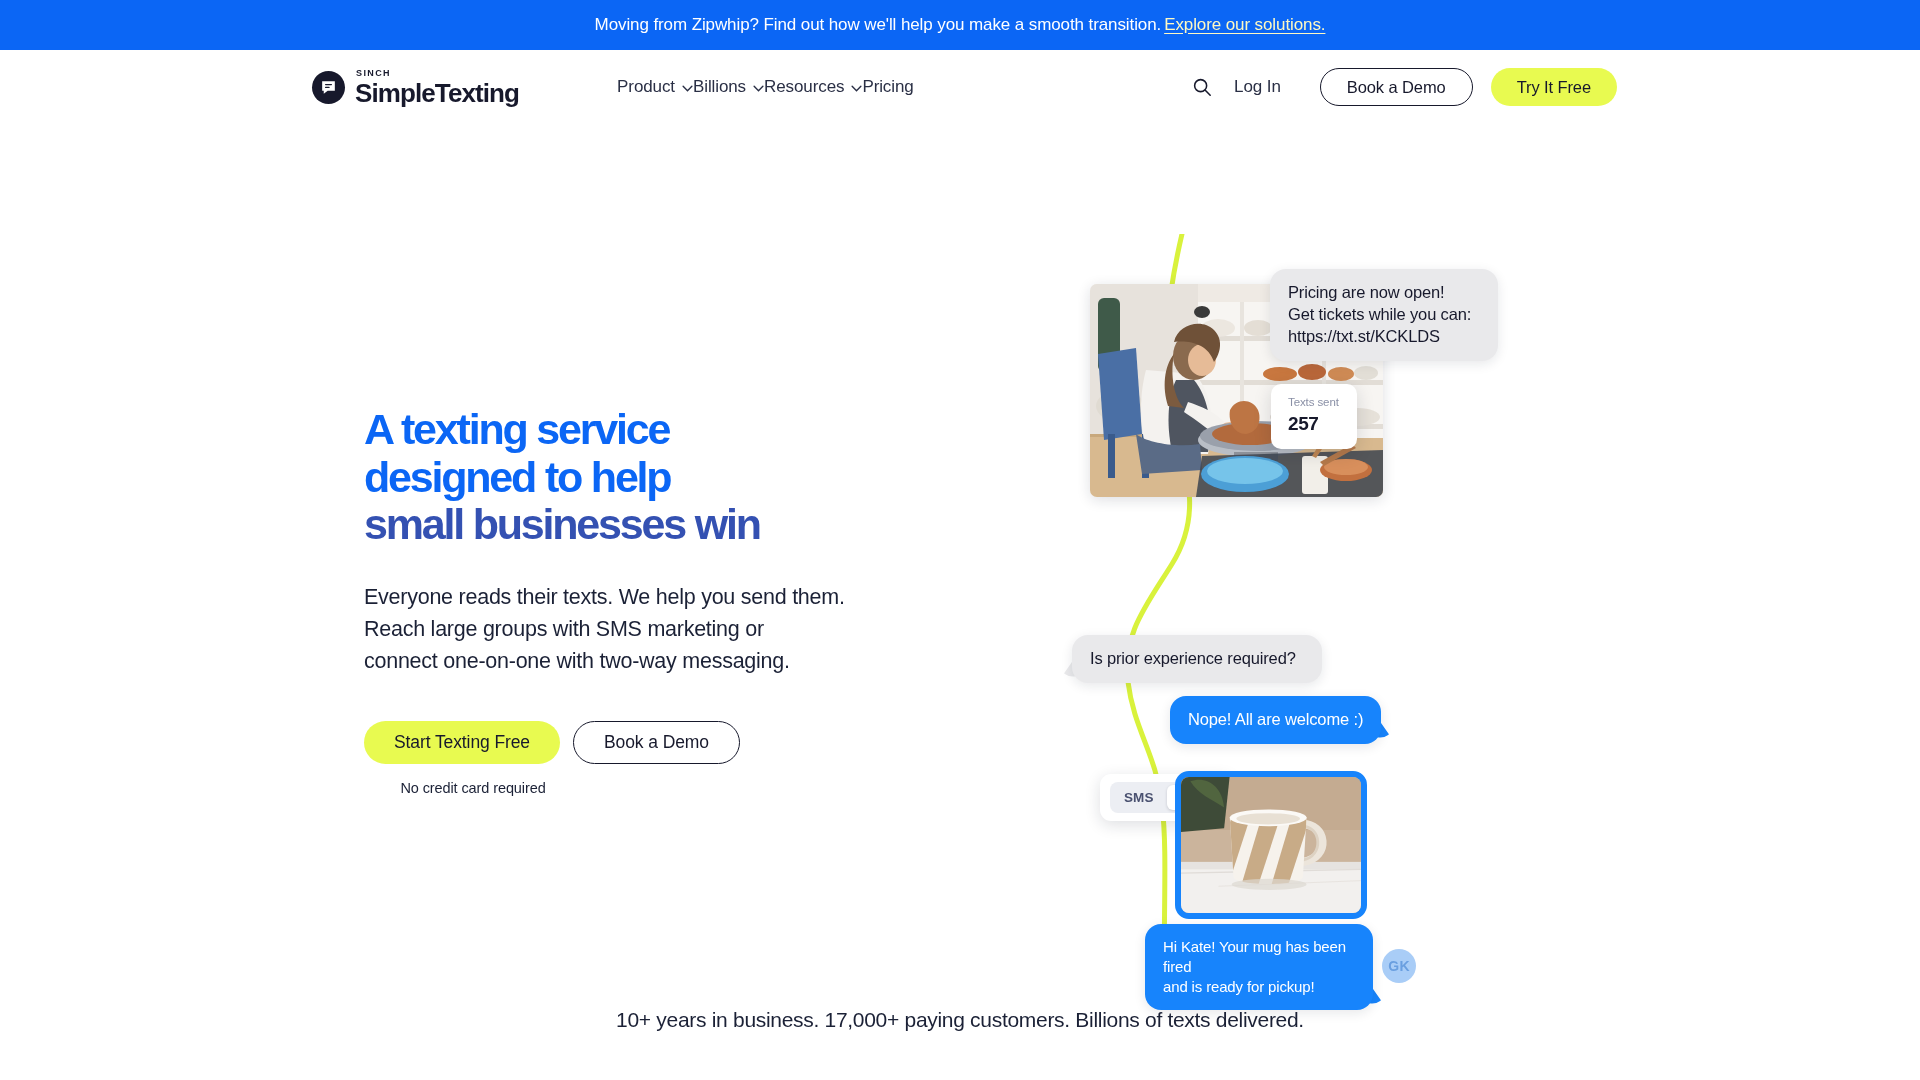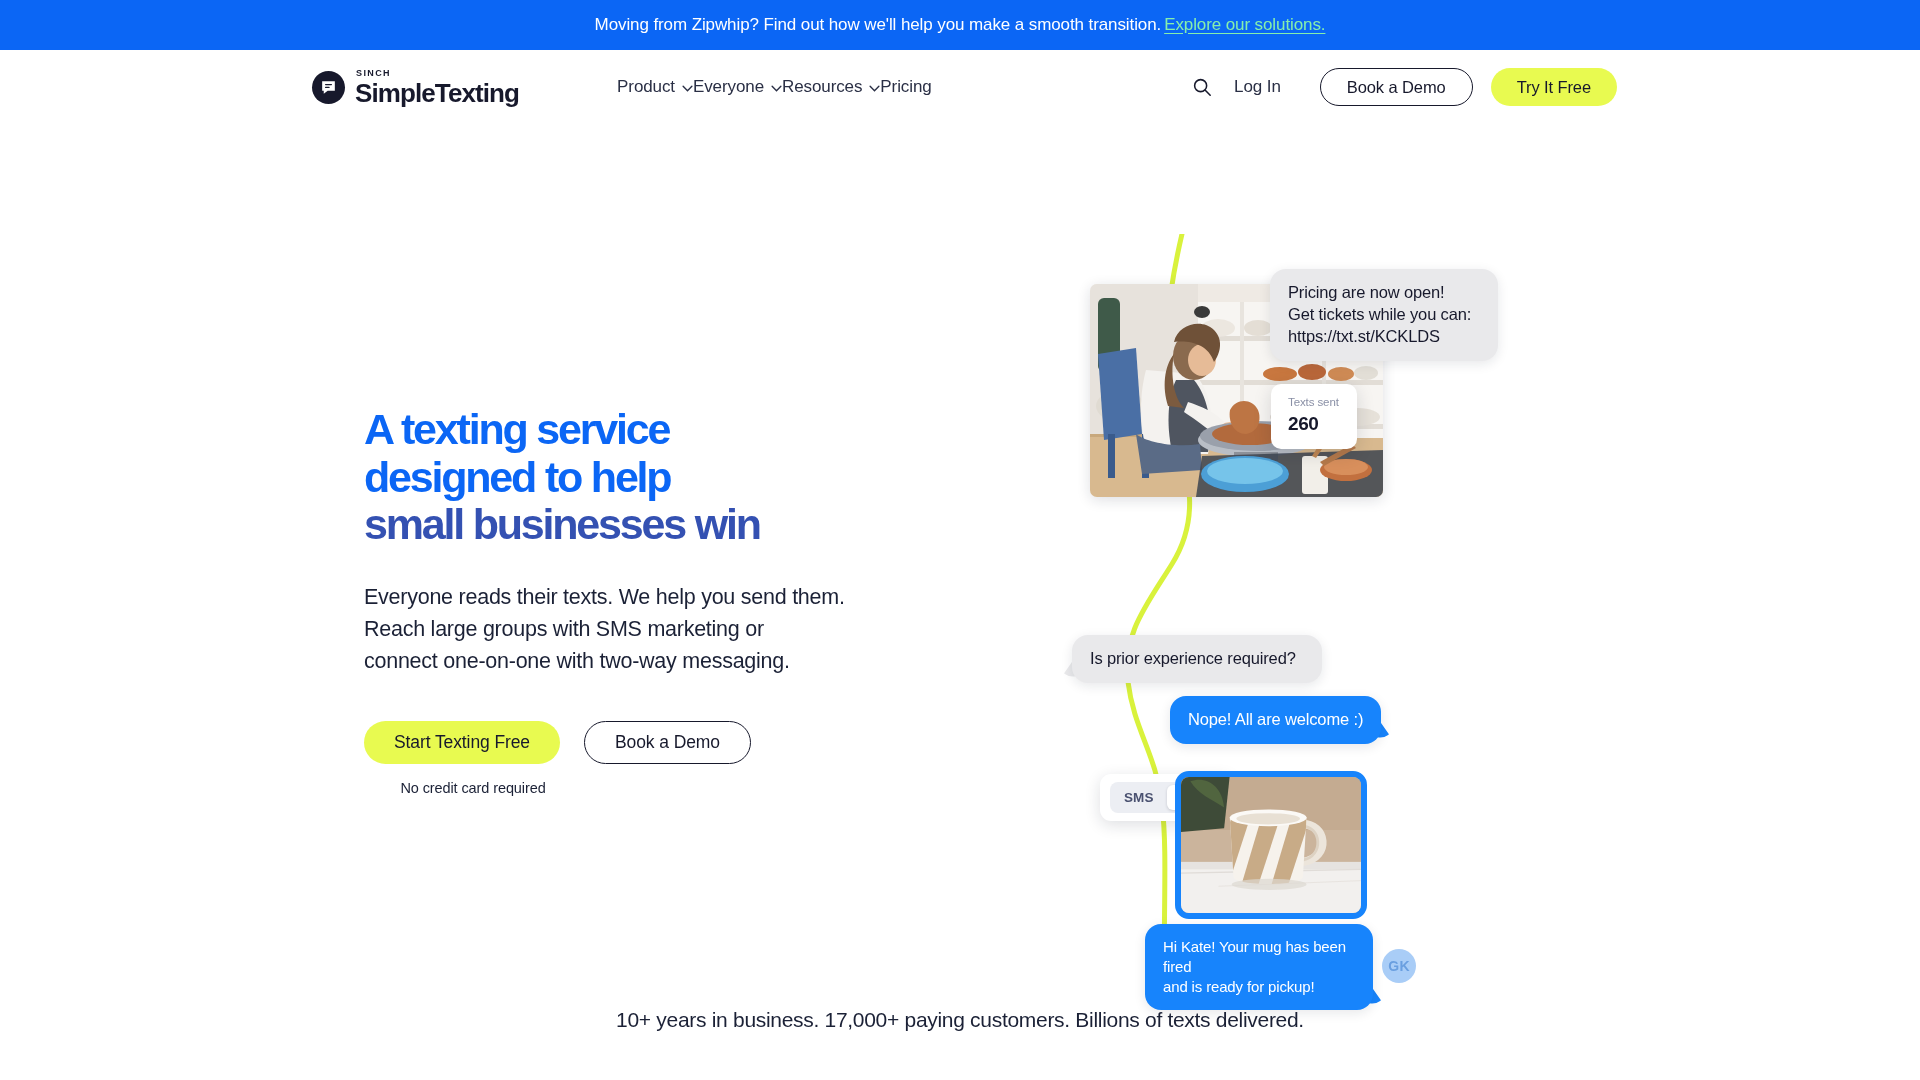--- a/index.html
+++ b/index.html
@@ -17,21 +17,21 @@
     height:50px;
     background:#0b66f5;
     display:flex;
     align-items:center;
     justify-content:center;
     color:#ffffff;
     font-size:17px;
     letter-spacing:-0.1px;
   }
   .banner a {
-    color:#86efac;
+    color:#fef9c3;
     text-decoration:underline;
     text-underline-offset:3px;
     margin-left:3px;
   }
 
   
   .header {
     height:74px;
     display:flex;
     align-items:center;
@@ -94,21 +94,21 @@
   .headline {
     font-size:43px; font-weight:bold; line-height:1.105;
     letter-spacing:-2.2px;
   }
   .hl-1 { color:#0b66f5; }
   .hl-2 { color:#3451b2; }
   .subhead {
     margin-top:32px; font-size:21.5px; line-height:1.49;
     color:#1b2136; letter-spacing:-0.25px;
   }
-  .cta-row { margin-top:44px; display:flex; align-items:flex-end; gap:24px; }
+  .cta-row { margin-top:44px; display:flex; align-items:flex-end; gap:13px; }
   .btn-cta-lime {
     height:43px; padding:0 30px; font-size:17.5px;
     background:#e8fa50; color:#17192c; border:none;
   }
   .btn-cta-outline {
     height:43px; padding:0 30px; font-size:17.5px;
     border:1.6px solid #17192c; background:#fff; color:#17192c;
   }
   .no-cc {
     margin-top:16px; font-size:14.5px; color:#1b2136;
@@ -244,21 +244,21 @@
   <div class="nav">
     <div class="nav-item">
       <span>Product</span>
       <span class="chev">
         <svg width="11" height="7" viewBox="0 0 12 8">
             <path d="M1 1.5L6 6.5L11 1.5" stroke="#2a2f45" stroke-width="1.6" fill="none" stroke-linecap="round"></path>
           </svg>
       </span>
     </div>
     <div class="nav-item">
-      <span>Everyone</span>
+      <span>Billions</span>
       <span class="chev">
         <svg width="11" height="7" viewBox="0 0 12 8">
             <path d="M1 1.5L6 6.5L11 1.5" stroke="#2a2f45" stroke-width="1.6" fill="none" stroke-linecap="round"></path>
           </svg>
       </span>
     </div>
     <div class="nav-item">
       <span>Resources</span>
       <span class="chev">
         <svg width="11" height="7" viewBox="0 0 12 8">
@@ -382,21 +382,21 @@
     </div>
 
     <div class="bubble bubble-grey bubble-classes">
       <span>Pricing are now open!</span><br>
       <span>Get tickets while you can:</span><br>
       <span>https://txt.st/KCKLDS</span>
     </div>
 
     <div class="stat-card">
       <div class="stat-label">Texts sent</div>
-      <div class="stat-value">260</div>
+      <div class="stat-value">257</div>
     </div>
 
     <div class="bubble bubble-grey bubble-q">Is prior experience required?</div>
     <div class="bubble bubble-blue bubble-a">Nope! All are welcome :)</div>
 
     <div class="toggle-card">
       <div class="toggle-track">
         <span class="toggle-opt">SMS</span>
         <span class="toggle-opt active">MMS</span>
       </div>

